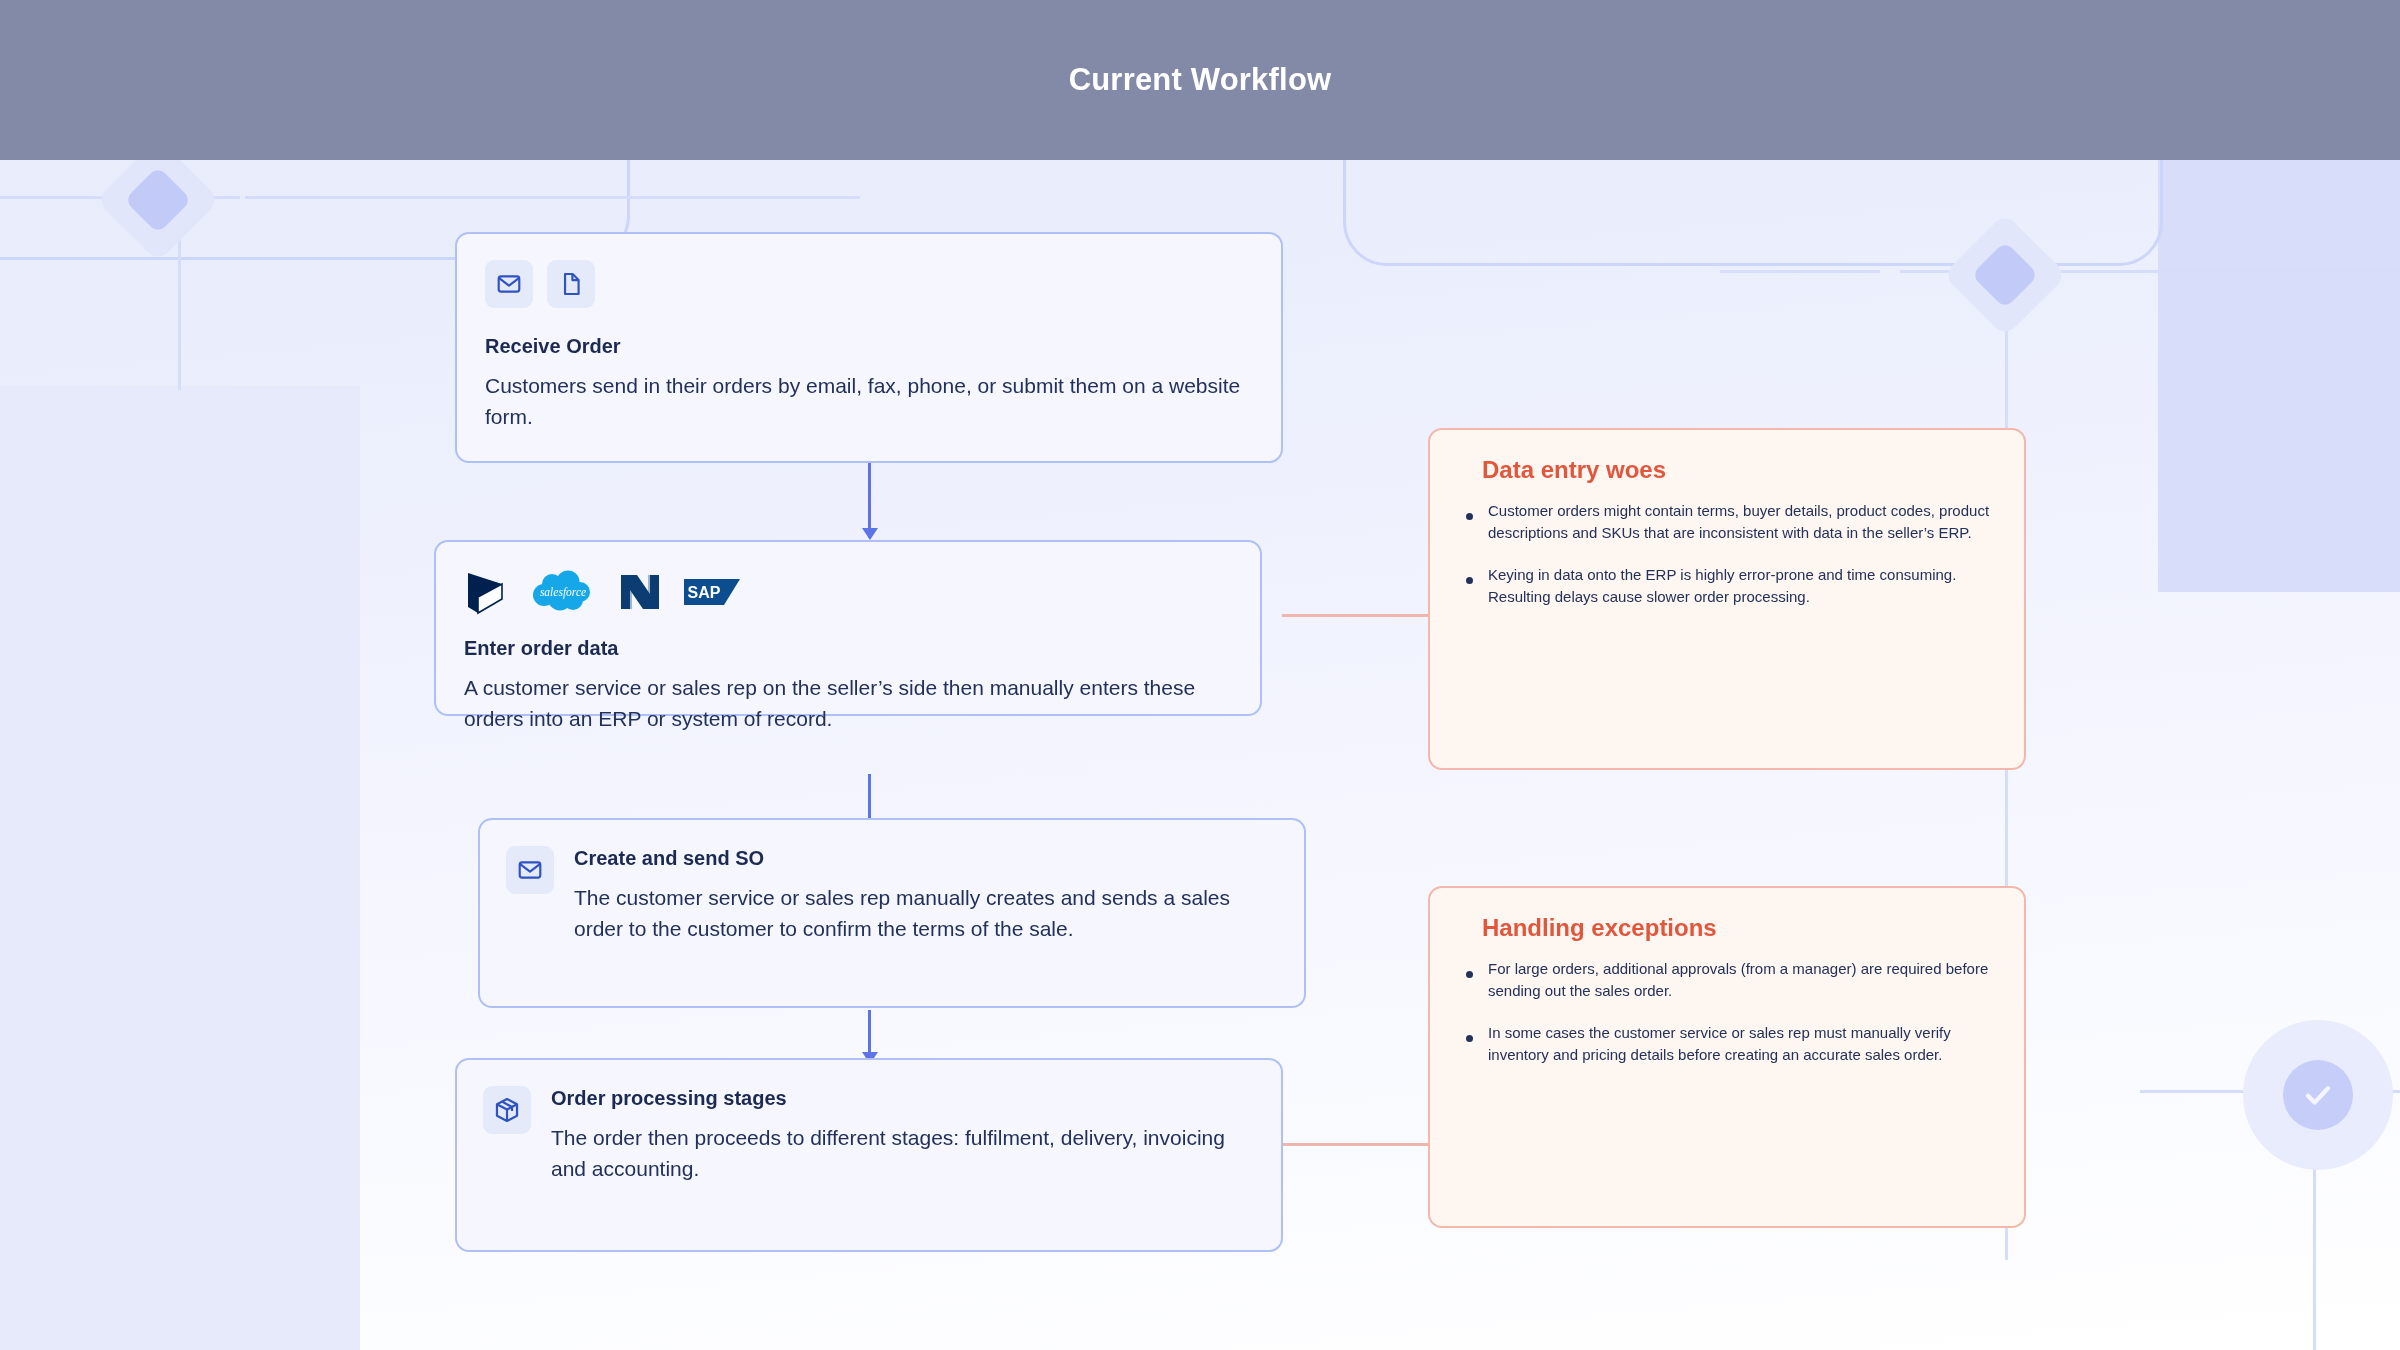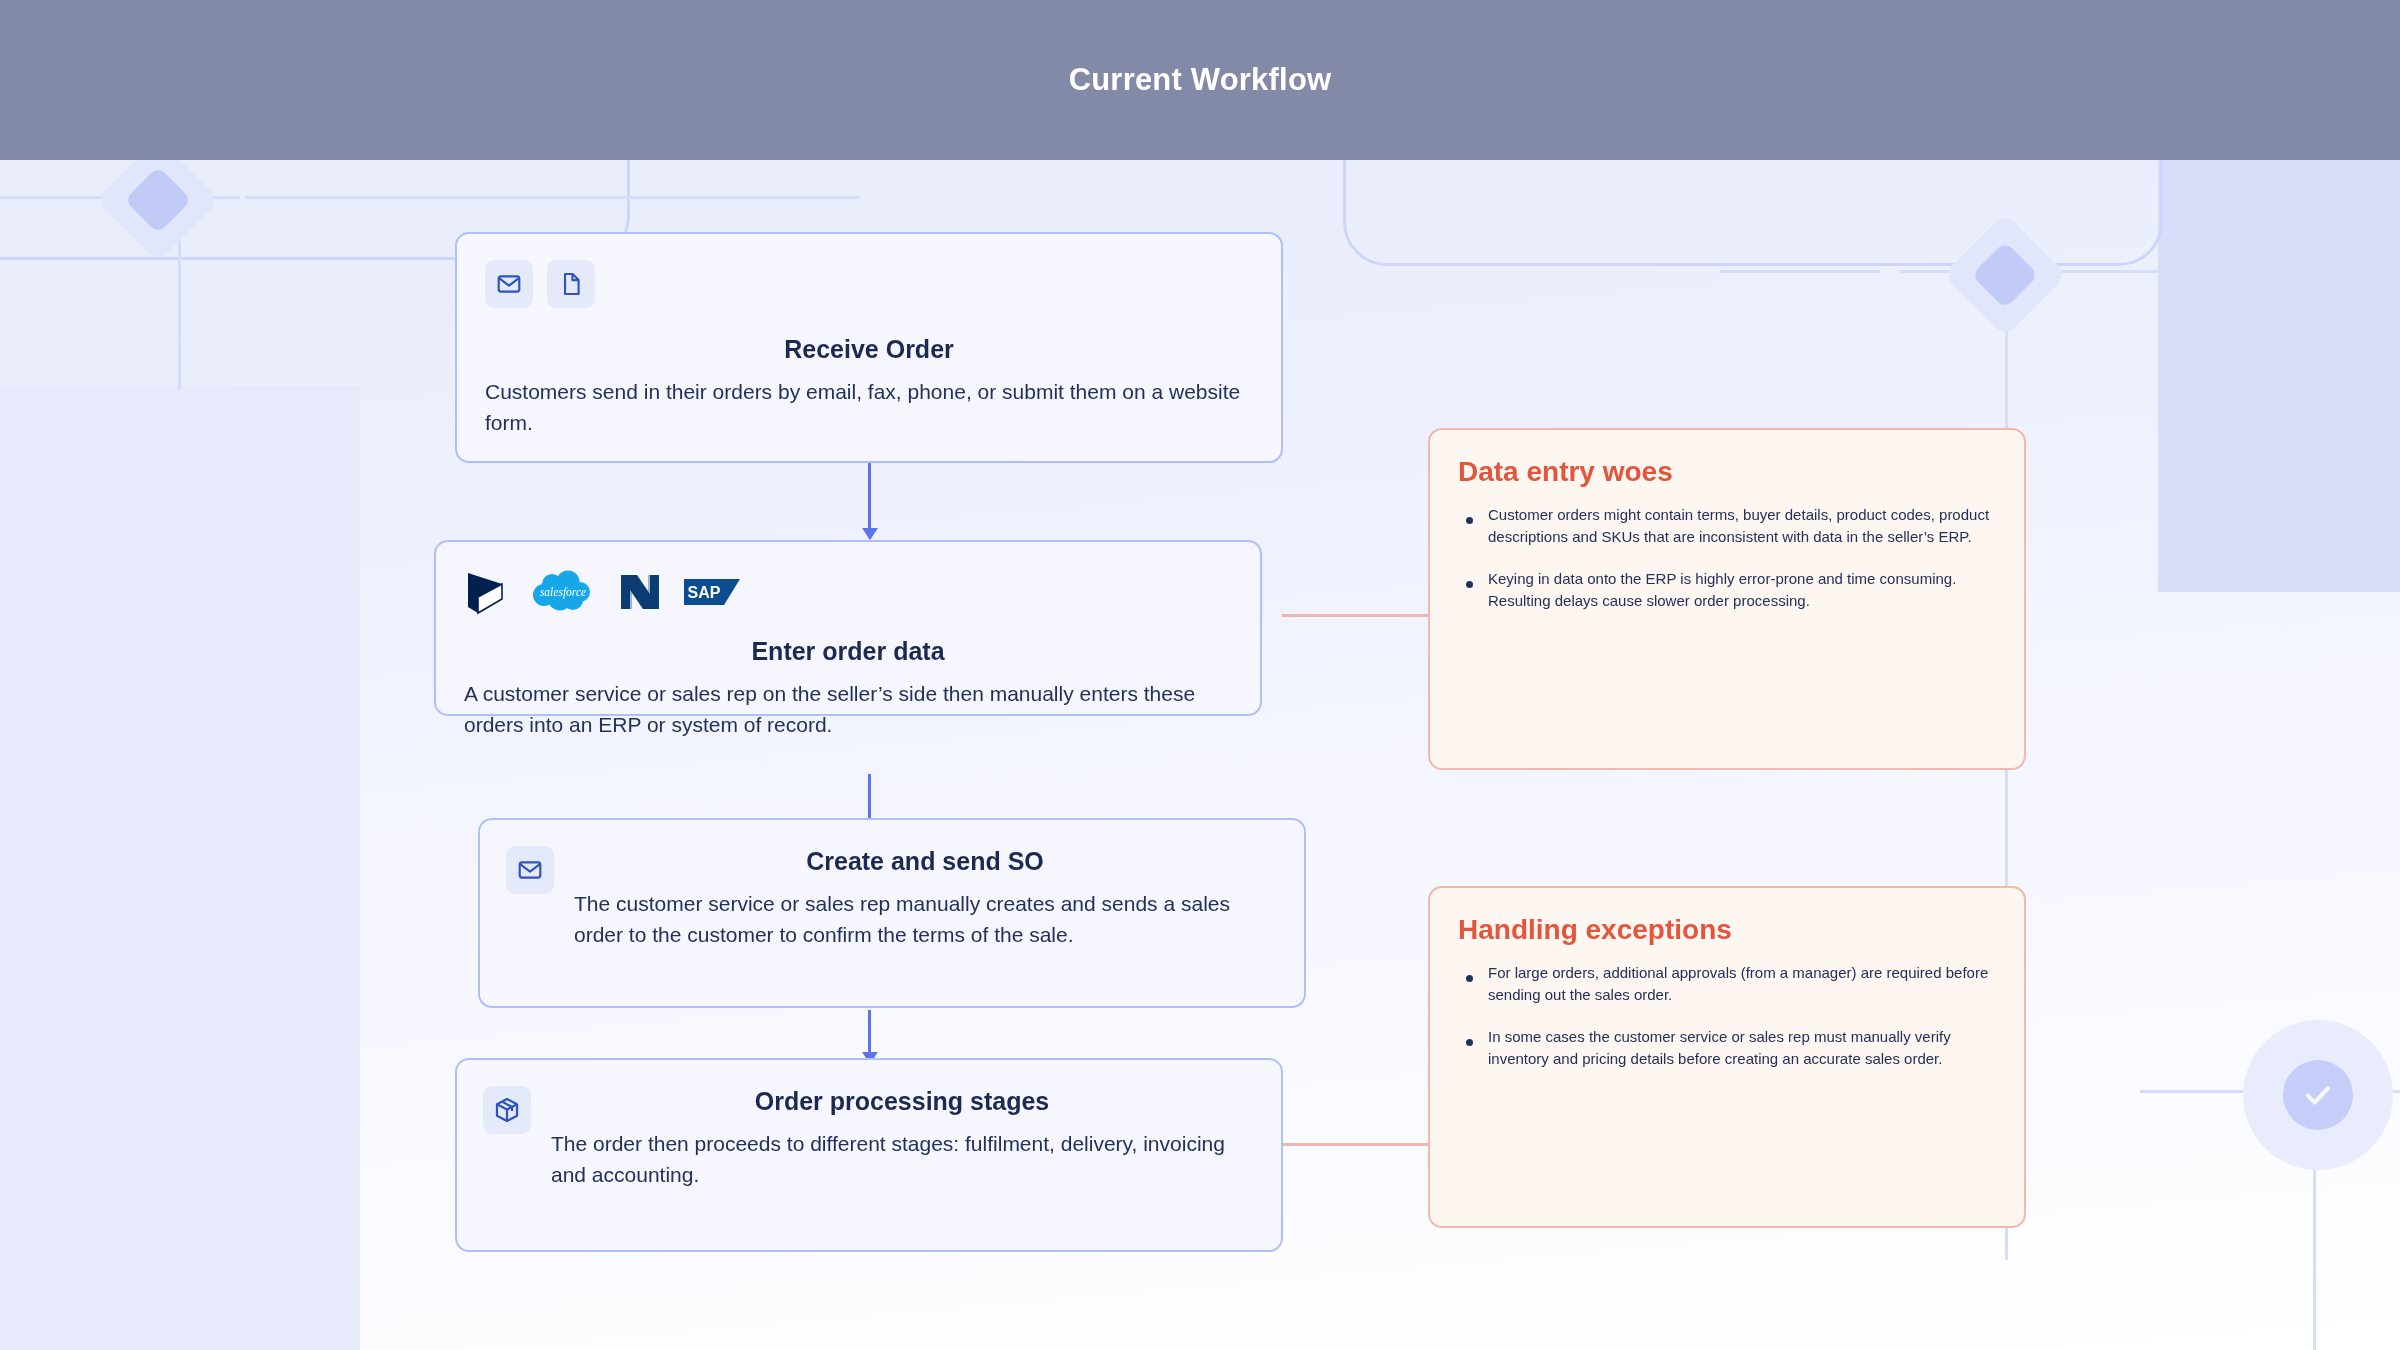--- a/index.html
+++ b/index.html
@@ -145,26 +145,25 @@
     border-radius: 9px;
     background: #e5eafb;
     display: flex;
     align-items: center;
     justify-content: center;
     flex: none;
   }
   .icon-row { display: flex; gap: 14px; margin-bottom: 26px; }
 
   .card-title {
-    font-size: 25px;
+    font-size: 20px;
     font-weight: bold;
     color: #1c2a52;
     margin-bottom: 12px;
     line-height: 1.25;
-    text-align: center;
   }
   .card-body {
     font-size: 21px;
     color: #23315a;
     line-height: 1.46;
   }
   .logo-row { display: flex; align-items: center; gap: 22px; margin-bottom: 20px; height: 48px; }
 
   
   .arrow {
@@ -196,24 +195,25 @@
   
   .callout {
     position: absolute;
     background: #fdf6f1;
     border: 2px solid #f3b7ab;
     border-radius: 14px;
     padding: 26px 30px 30px 28px;
     z-index: 20;
   }
   .callout-title {
-    font-size: 28px;
+    font-size: 24px;
     font-weight: bold;
     color: #e2563c;
     margin-bottom: 16px;
+    margin-left: 24px;
   }
   .callout-list { list-style: none; }
   .callout-list li {
     position: relative;
     padding-left: 30px;
     font-size: 15px;
     line-height: 1.46;
     color: #23315a;
     margin-bottom: 20px;
   }

